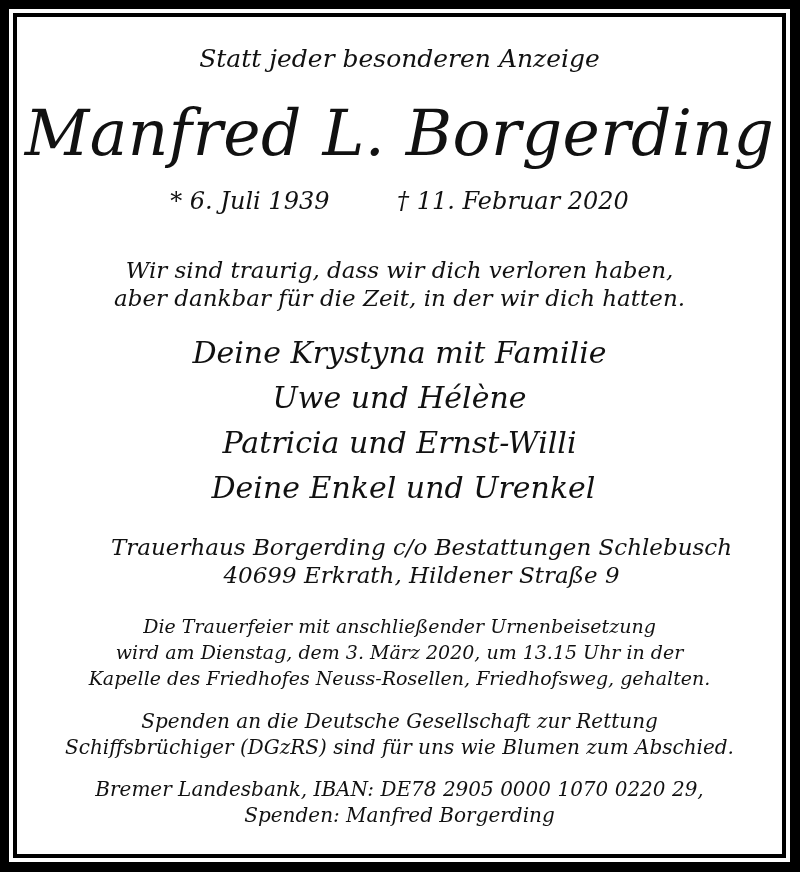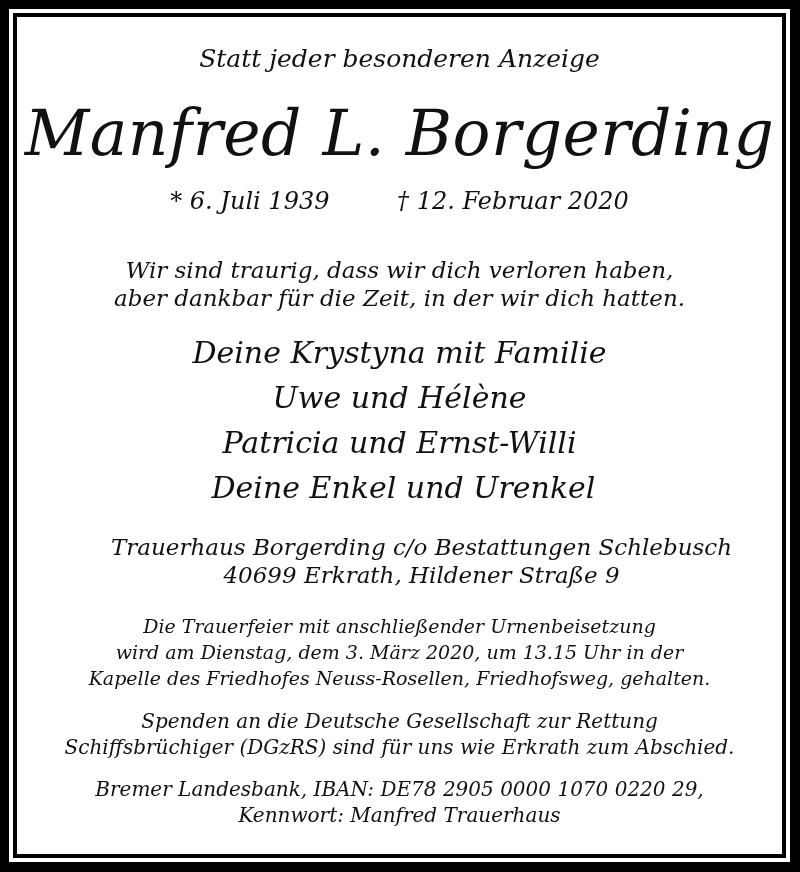--- a/index.html
+++ b/index.html
@@ -51,32 +51,32 @@
 </head>
 <body>
 
 <div class="outer-gap">
   <div class="inner-frame">
     <div class="content">
       <div class="line name">Manfred L. Borgerding</div>
       <div class="line intro">Statt jeder besonderen Anzeige</div>
       <div class="line dates">
         <span class="birth">* 6. Juli 1939</span>
-        <span class="death">† 12. Februar 2020</span>
+        <span class="death">† 11. Februar 2020</span>
       </div>
       <div class="line quote q1">Wir sind traurig, dass wir dich verloren haben,</div>
       <div class="line quote q2">aber dankbar für die Zeit, in der wir dich hatten.</div>
       <div class="line mourner m1">Deine Krystyna mit Familie</div>
       <div class="line mourner m2">Uwe und Hélène</div>
       <div class="line mourner m3">Patricia und Ernst-Willi</div>
       <div class="line mourner m4">Deine Enkel und Urenkel</div>
       <div class="line addr a1">Trauerhaus Borgerding c/o Bestattungen Schlebusch</div>
       <div class="line addr a2">40699 Erkrath, Hildener Straße 9</div>
       <div class="line svc s1">Die Trauerfeier mit anschließender Urnenbeisetzung</div>
       <div class="line svc s2">wird am Dienstag, dem 3. März 2020, um 13.15 Uhr in der</div>
       <div class="line svc s3">Kapelle des Friedhofes Neuss-Rosellen, Friedhofsweg, gehalten.</div>
       <div class="line don d1">Spenden an die Deutsche Gesellschaft zur Rettung</div>
-      <div class="line don d2">Schiffsbrüchiger (DGzRS) sind für uns wie Erkrath zum Abschied.</div>
+      <div class="line don d2">Schiffsbrüchiger (DGzRS) sind für uns wie Blumen zum Abschied.</div>
       <div class="line bank b1">Bremer Landesbank, IBAN: DE78 2905 0000 1070 0220 29,</div>
-      <div class="line bank b2">Kennwort: Manfred Trauerhaus</div>
+      <div class="line bank b2">Spenden: Manfred Borgerding</div>
     </div>
   </div>
 </div>
 
 </body></html>

